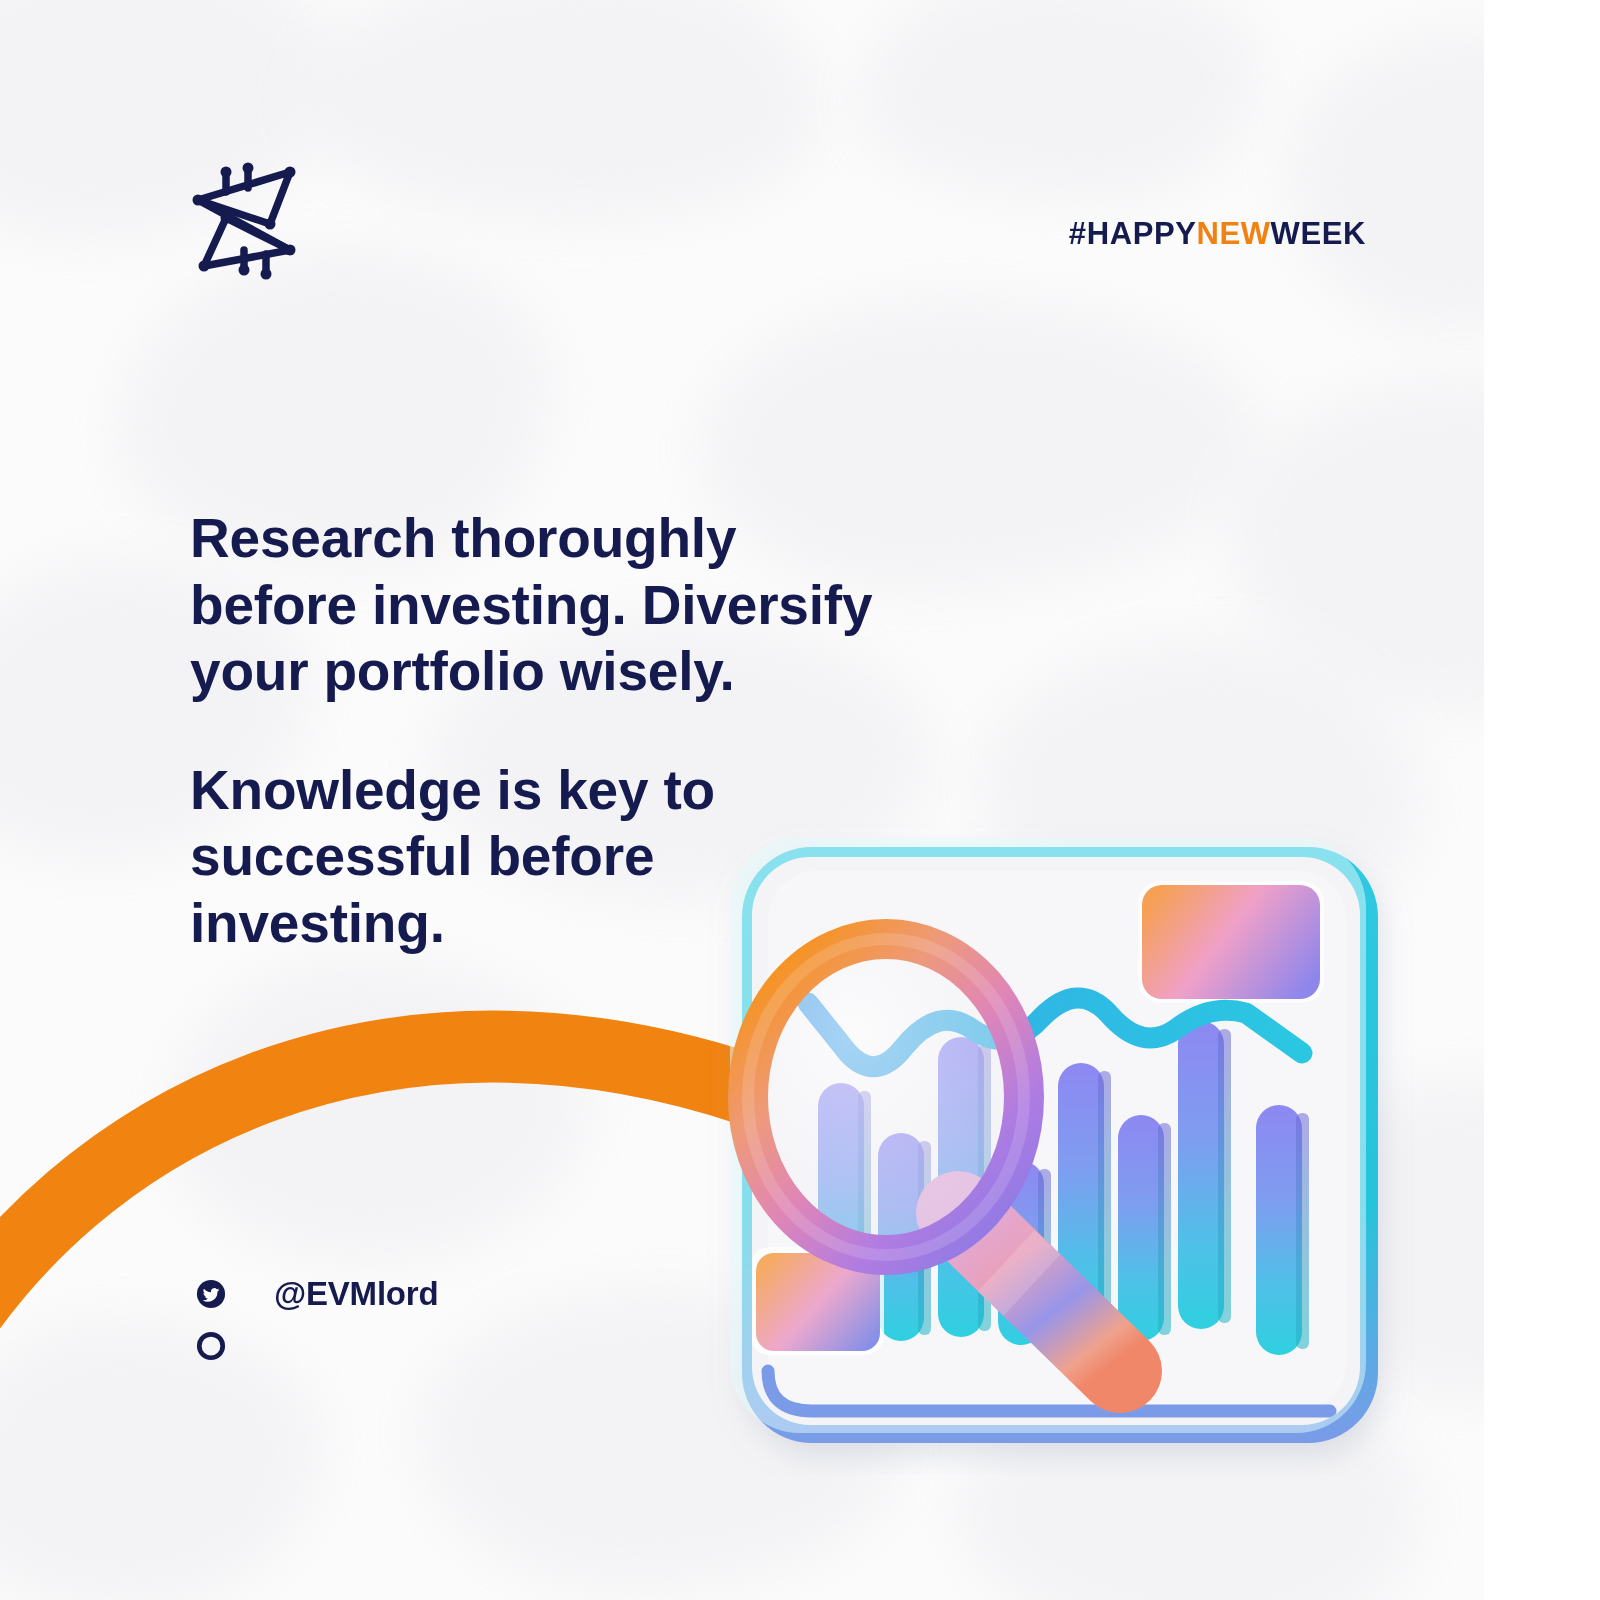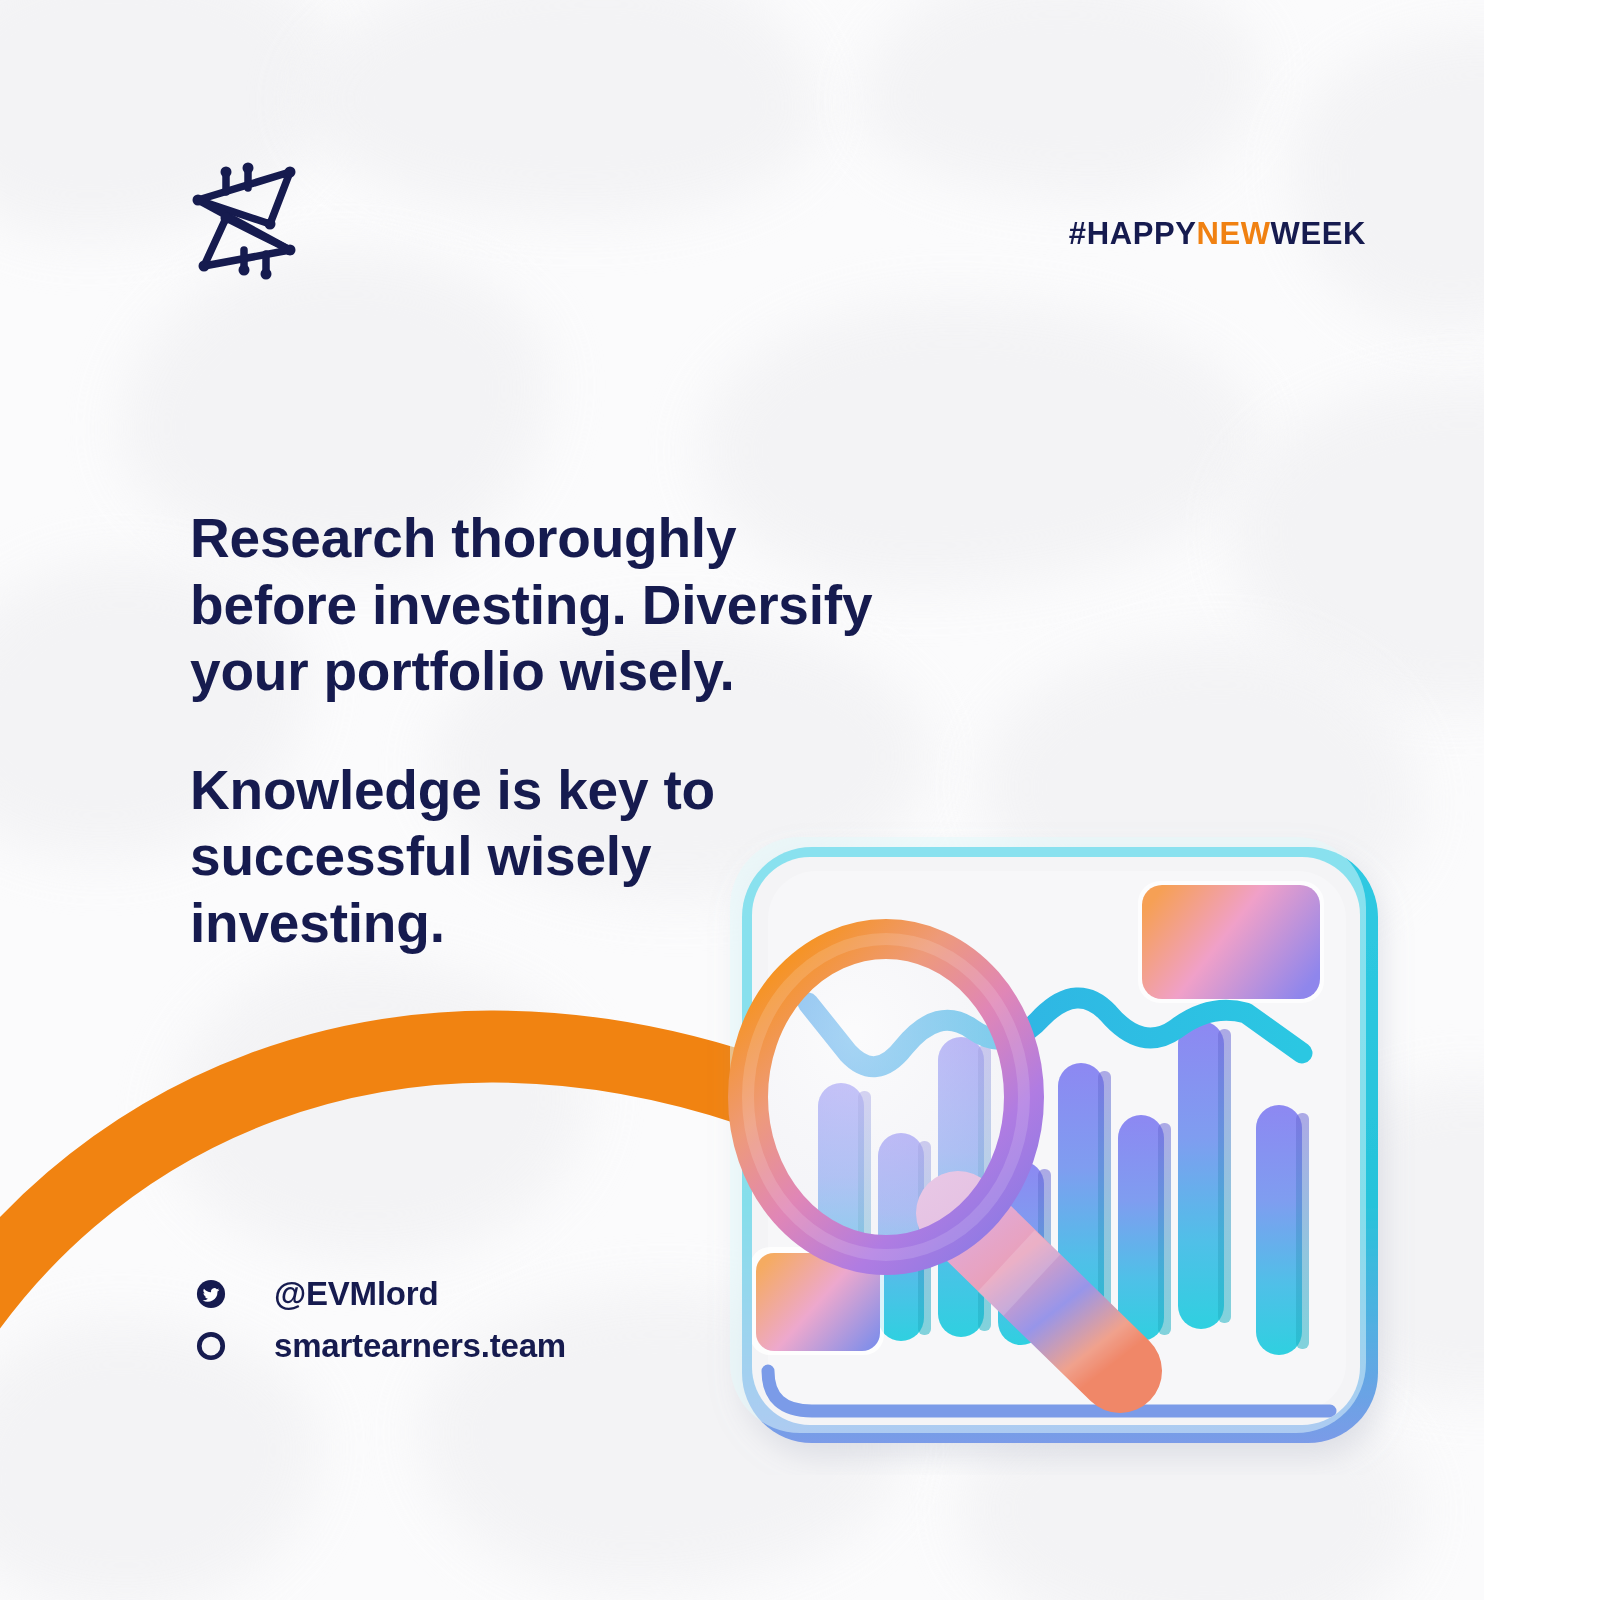--- a/index.html
+++ b/index.html
@@ -140,21 +140,21 @@
         <circle cx="58" cy="120" r="5.5"></circle>
           <circle cx="80" cy="124" r="5.5"></circle>
       </g>
     </svg>
   </div>
 
   <div id="hashtag"><span>#HAPPY</span><span class="accent">NEW</span><span>WEEK</span></div>
 
   <div id="headline">
     <div class="para">Research thoroughly before investing. Diversify your portfolio wisely.</div>
-    <div class="para">Knowledge is key to successful wisely investing.</div>
+    <div class="para">Knowledge is key to successful before investing.</div>
   </div>
 
   <div id="arc">
     <svg viewBox="0 0 900 560" width="900" height="560">
       <path d="M-40 470 C 110 210, 420 70, 780 190" fill="none" stroke="#f18311" stroke-width="72" stroke-linecap="butt"></path>
     </svg>
   </div>
 
   <div id="illus">
     <svg viewBox="0 0 760 660" width="760" height="660">
@@ -312,18 +312,17 @@
 
 
     <div class="srow">
       <div class="sicons">
         <span class="sico">
           <svg viewBox="0 0 32 32" width="30" height="30">
             <circle cx="16" cy="16" r="12.5" fill="none" stroke="#161b4f" stroke-width="5"></circle>
           </svg>
         </span>
       </div>
-      <span class="slabel">smartearners.team</span>
     </div>
 
   </div>
 
 </div>
 
 </body></html>

